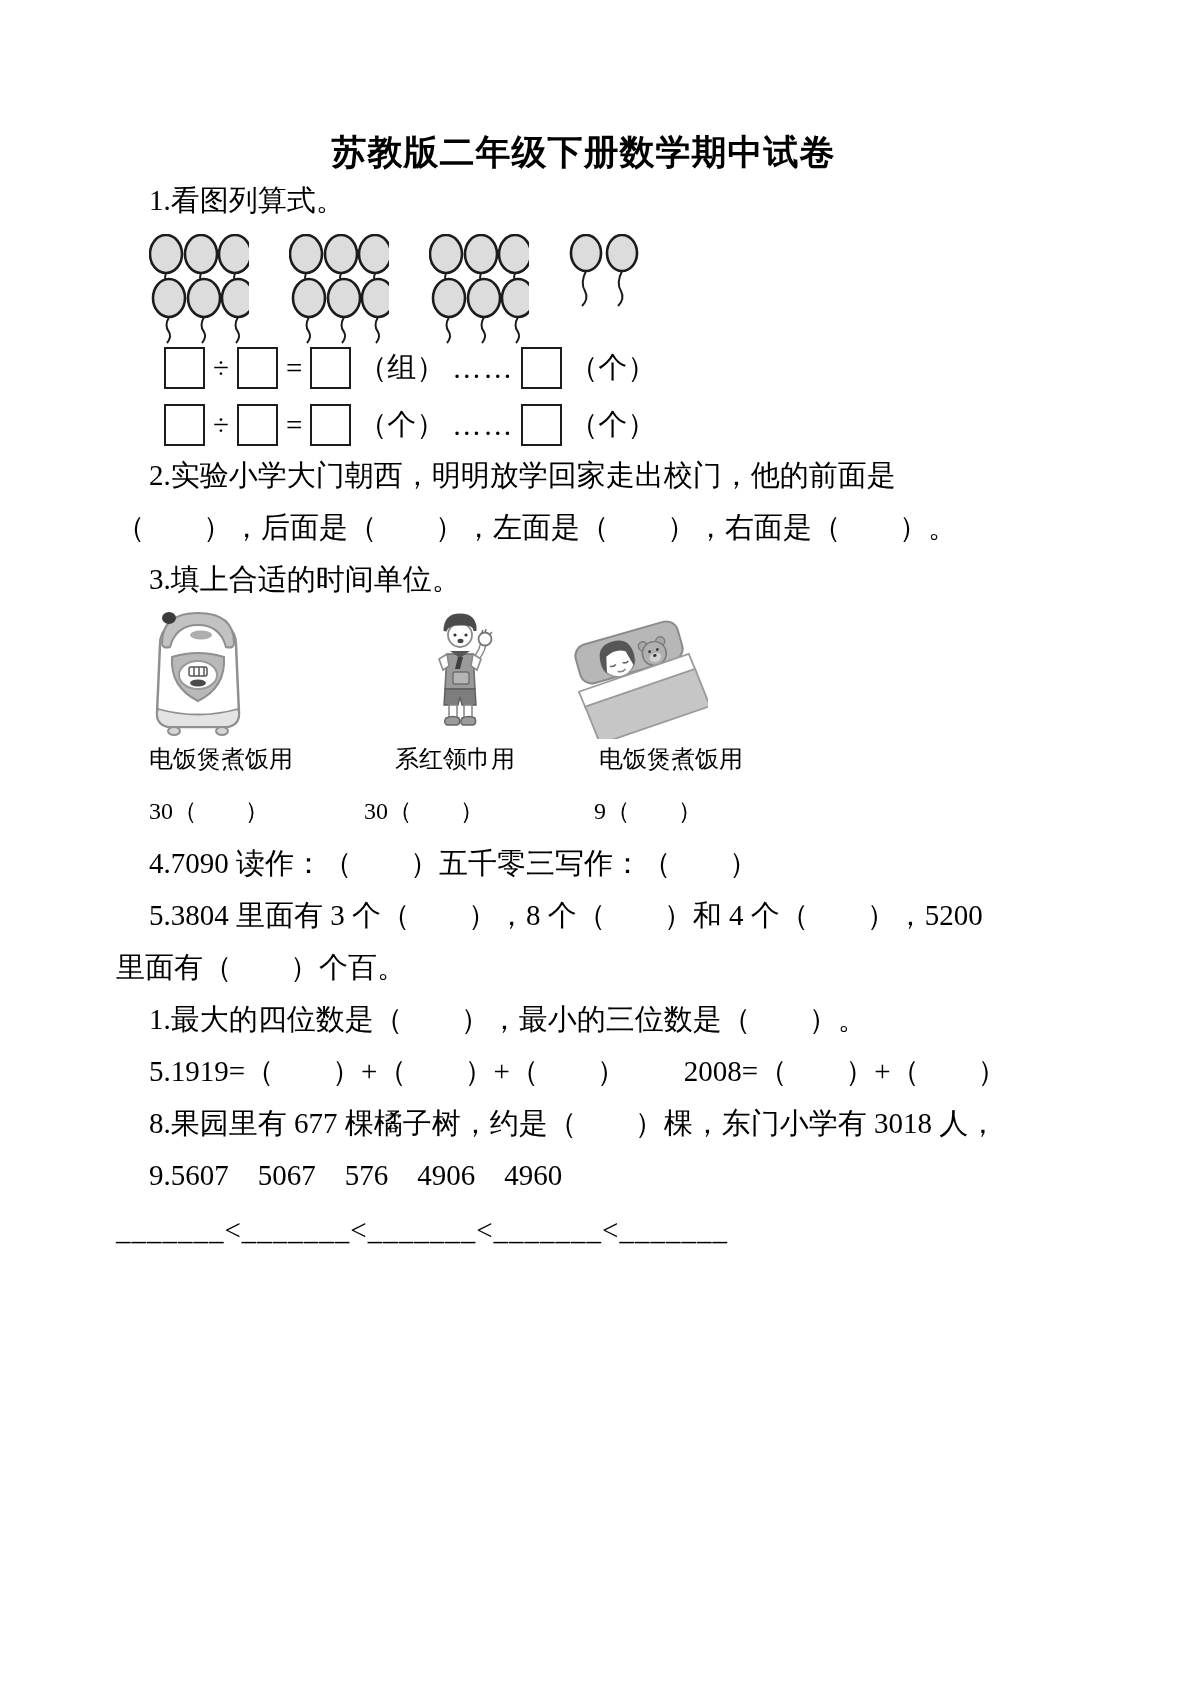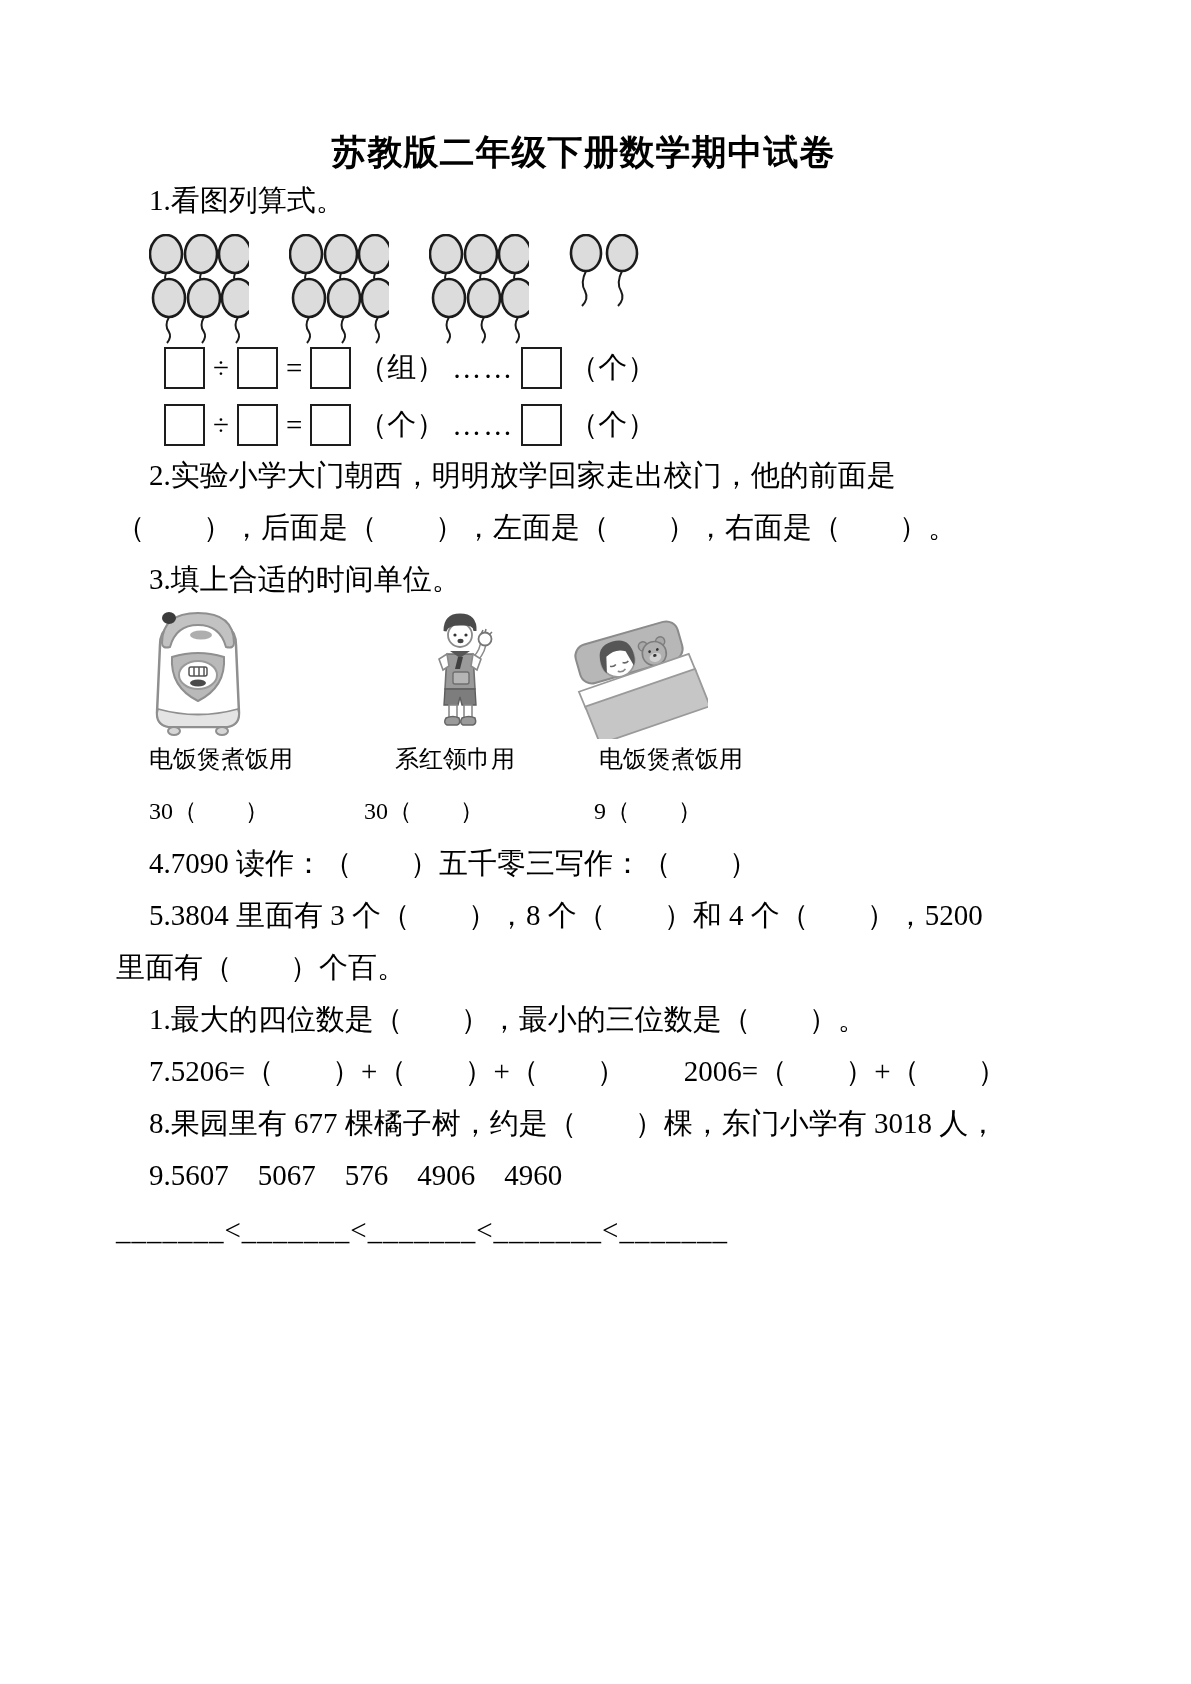--- a/index.html
+++ b/index.html
@@ -253,20 +253,20 @@
     <span class="val3">9（　　）</span>
   </div>
 
   <p class="line indent">4.7090 读作：（　　）五千零三写作：（　　）</p>
 
   <p class="line indent">5.3804 里面有 3 个（　　），8 个（　　）和 4 个（　　），5200</p>
   <p class="line">里面有（　　）个百。</p>
 
   <p class="line indent">1.最大的四位数是（　　），最小的三位数是（　　）。</p>
 
-  <p class="line indent">7.5206=（　　）+（　　）+（　　）　　2006=（　　）+（　　）</p>
+  <p class="line indent">5.1919=（　　）+（　　）+（　　）　　2008=（　　）+（　　）</p>
 
   <p class="line indent">8.果园里有 677 棵橘子树，约是（　　）棵，东门小学有 3018 人，</p>
 
   <p class="line indent">9.5607　5067　576　4906　4960</p>
   <p class="line cmp">_______&lt;_______&lt;_______&lt;_______&lt;_______</p>
 
 </div>
 
 </body></html>

